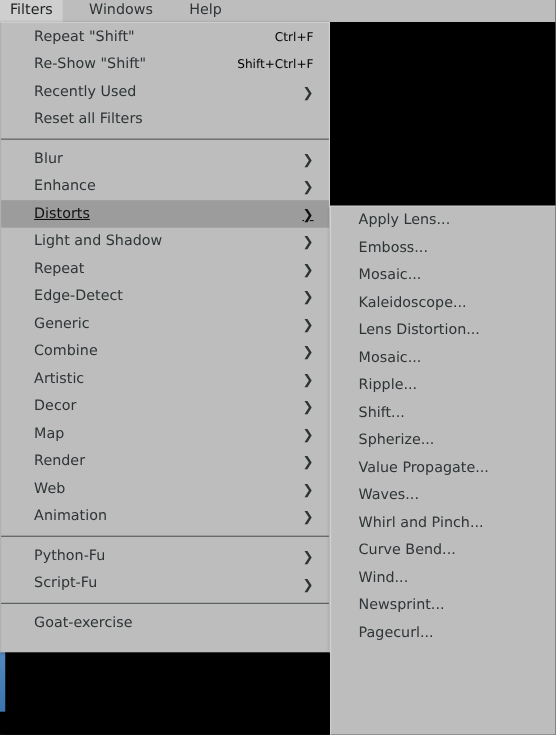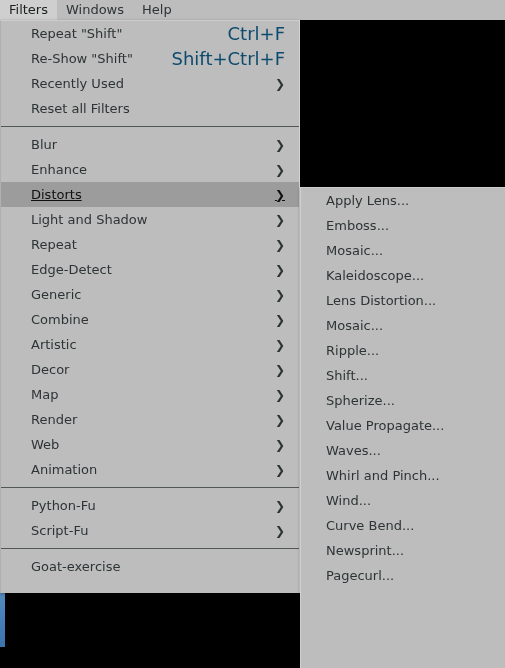--- a/index.html
+++ b/index.html
@@ -24,20 +24,21 @@
       #c8cc9a 445px, #b4b89a 460px,
       #a9ada4 490px, #bcbfb6 520px,
       #5b8fc0 560px, #4a82bb 590px, #3b74ad 627px);
   }
 
   
   #menubar{
     position:absolute;left:0;top:0;width:505px;height:20px;
     background:#bdbdbd;display:flex;align-items:stretch;
     z-index:5;
+    gap:15px;
   }
   .menubar-item{
     display:flex;align-items:center;padding:0 9px;
     font-size:13px;color:#2e3436;line-height:20px;
     white-space:nowrap;
   }
   .menubar-item.active{background:#cfcfcf;color:#1b1f20;}
 
   
   #menubar-filler{flex:1;background:#bdbdbd;}
@@ -62,21 +63,21 @@
   }
 
   .mi{
     position:relative;display:flex;align-items:center;
     height:25px;box-sizing:border-box;
     padding-left:30px;padding-right:14px;
     font-size:13px;color:#2e3436;white-space:nowrap;
   }
   .mi .label{flex:0 0 auto;}
   .mi .accel{
-    margin-left:auto;color:#0c4a6e;font-size:18px;
+    margin-left:auto;color:#000000;font-size:11px;
     padding-left:20px;
   }
   .mi .arrow{
     margin-left:auto;font-size:12px;color:#2e3436;
     line-height:1;padding-left:20px;font-weight:600;
   }
   .mi.selected{background:#9c9c9c;color:#101010;text-decoration:underline;}
   .mi.selected .arrow{color:#101010;}
 
   .separator{
@@ -243,24 +244,24 @@
   <div class="mi">
     <span class="label">Value Propagate...</span>
   </div>
   <div class="mi">
     <span class="label">Waves...</span>
   </div>
   <div class="mi">
     <span class="label">Whirl and Pinch...</span>
   </div>
   <div class="mi">
+    <span class="label">Curve Bend...</span>
+  </div>
+  <div class="mi">
     <span class="label">Wind...</span>
   </div>
   <div class="mi">
-    <span class="label">Curve Bend...</span>
-  </div>
-  <div class="mi">
     <span class="label">Newsprint...</span>
   </div>
   <div class="mi">
     <span class="label">Pagecurl...</span>
   </div>
 </div>
 
 </body></html>

